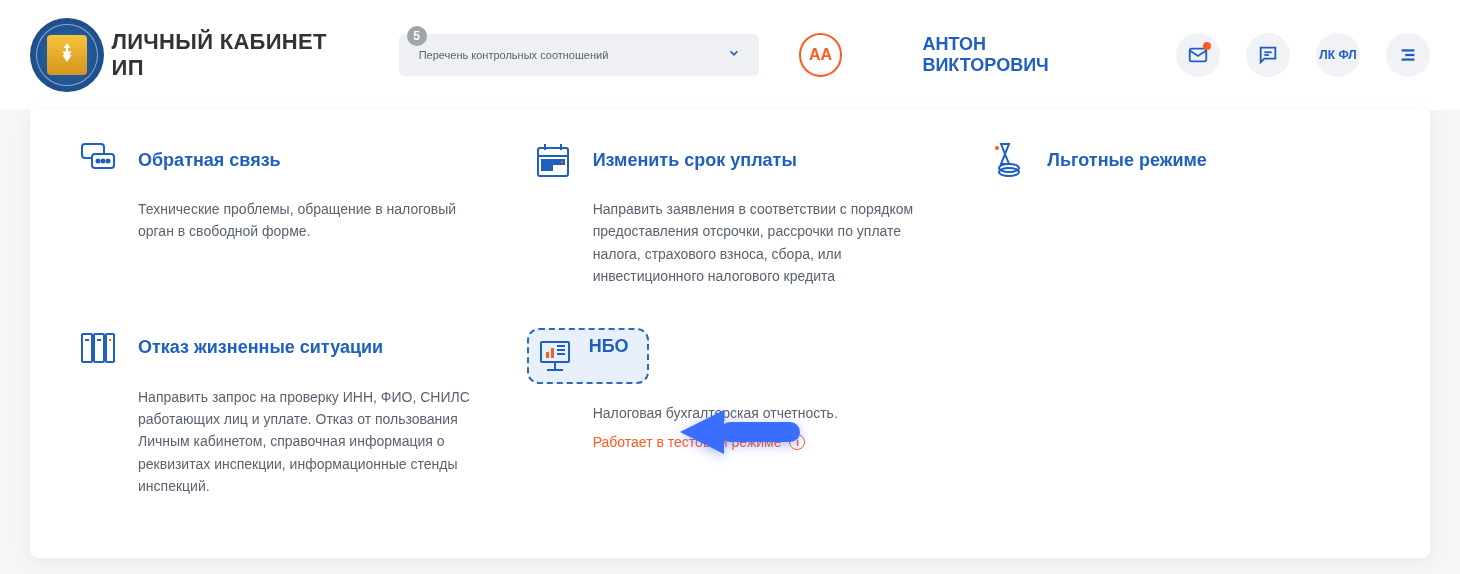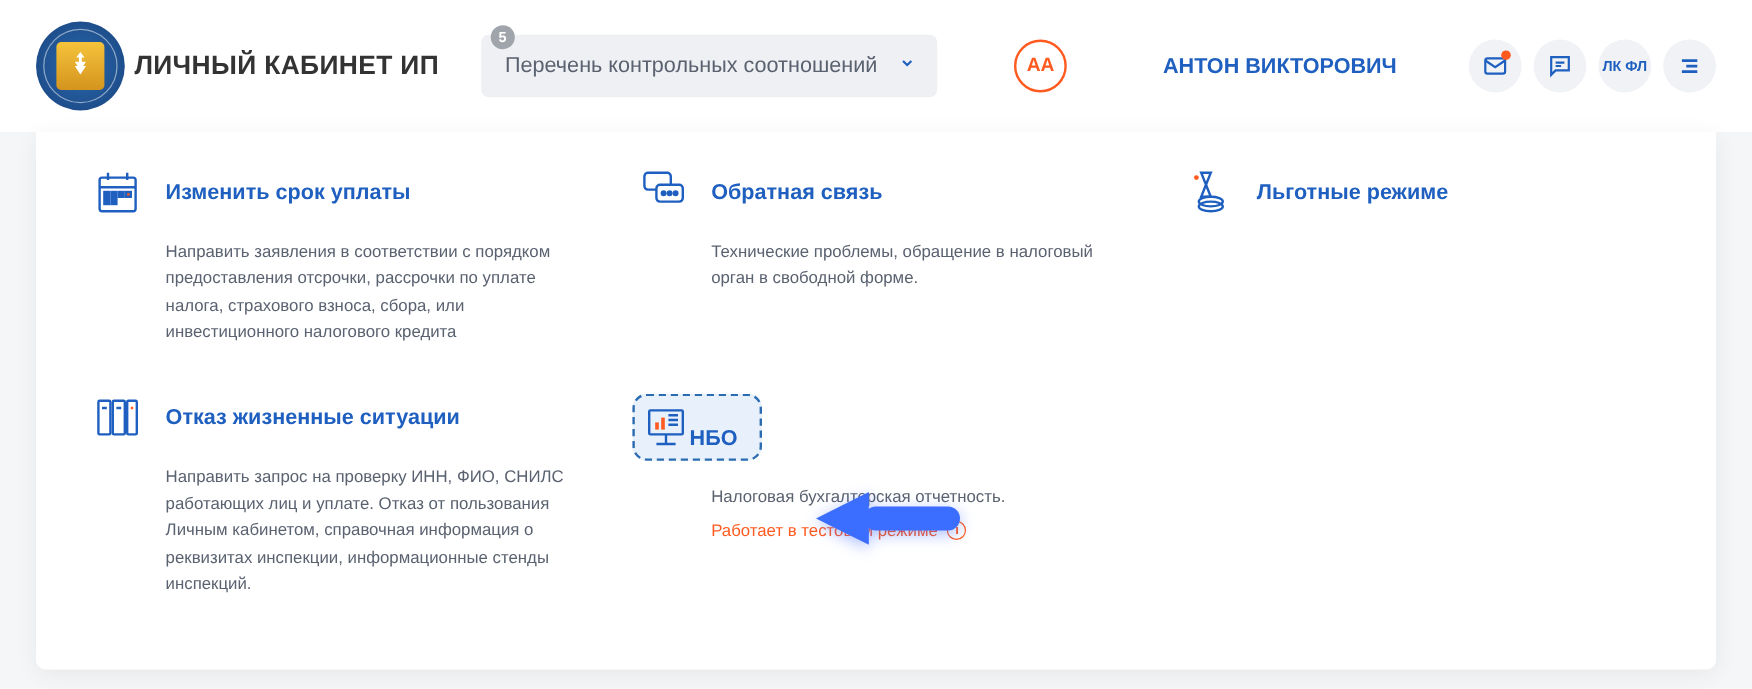--- a/index.html
+++ b/index.html
@@ -8,42 +8,42 @@
 .header { display: flex; align-items: center; padding: 18px 30px; background: #fff; gap: 20px; }
 .logo-block { display: flex; align-items: center; gap: 8px; }
 .emblem { width: 74px; height: 74px; border-radius: 50%; background: radial-gradient(circle,#2b6cb0 0%,#1e4e8c 70%); display:flex;align-items:center;justify-content:center;color:#fff;font-size:10px;position:relative; }
 .emblem::before{content:"";position:absolute;inset:6px;border:1px solid rgba(255,255,255,.5);border-radius:50%;}
 .emblem-inner{width:40px;height:40px;background:linear-gradient(180deg,#f5c33b 0%,#d4941e 100%);border-radius:4px;display:flex;align-items:center;justify-content:center;}
 .emblem-inner svg{width:28px;height:28px;fill:#fff;}
 .app-title { font-size: 22px; font-weight: 600; color: #333; letter-spacing: .3px; }
 
 .dropdown { position: relative; background: #eef0f3; border-radius: 6px; padding: 14px 50px 14px 20px; min-width: 360px; display:flex;align-items:center;gap:10px;margin-left:15px;}
 .dropdown-badge { position:absolute; top:-8px; left:8px; width:20px;height:20px;border-radius:50%;background:#a0a4ab;color:#fff;font-size:12px;display:flex;align-items:center;justify-content:center;font-weight:600;}
-.dropdown-text { color:#5a6270; font-size:18px; line-height:1.3; }
+.dropdown-text { color:#5a6270; font-size:11px; line-height:1.3; }
 .dropdown-chevron { position:absolute; right:18px; top:50%; transform:translateY(-50%); color:#1e5fbf; }
 
 .spacer { flex:1; }
 .aa-btn { width:44px;height:44px;border:2px solid #ff5a1f;border-radius:50%;display:flex;align-items:center;justify-content:center;color:#ff5a1f;font-weight:700;font-size:16px;cursor:pointer;}
 .username { color:#1e5fbf; font-weight:600; font-size:18px; margin-left:60px; margin-right:40px;}
 .icon-btn { width:44px;height:44px;border-radius:50%;background:#f0f2f5;display:flex;align-items:center;justify-content:center;cursor:pointer;position:relative;color:#1e5fbf;}
 .icon-btn.with-dot::after{content:"";position:absolute;top:9px;right:9px;width:8px;height:8px;background:#ff5a1f;border-radius:50%;}
 .icon-btn.text{font-size:12px;font-weight:700;}
-.icons-row { display:flex; gap:10px; align-items:flex-start; }
+.icons-row { display:flex; gap:26px; align-items:flex-start; }
 
 .page { background:#fff; margin:0 30px; border-radius:0 0 8px 8px; padding:30px 48px 60px; box-shadow:0 4px 20px rgba(0,0,0,.06); }
 .grid { display:grid; grid-template-columns: repeat(3, 1fr); gap:40px 60px; }
 .tile { }
 .tile-head { display:flex; align-items:center; gap:20px; margin-bottom:18px; cursor:pointer;}
 .tile-icon { width:40px;height:40px;display:flex;align-items:center;justify-content:center;color:#1e5fbf; flex-shrink:0;}
 .tile-title { color:#1e5fbf; font-size:18px; font-weight:600; }
 .tile-desc { color:#5a6270; font-size:14px; line-height:1.6; margin-left:60px;}
 .tile-warn { color:#ff5a1f; font-size:14px; margin-top:10px; margin-left:60px; display:flex;align-items:center;gap:8px;}
 .tile-warn .info{width:16px;height:16px;border:1.5px solid #ff5a1f;border-radius:50%;display:inline-flex;align-items:center;justify-content:center;font-size:11px;font-weight:700;}
 
-.highlight { background:#e8f0fc; border:2px dashed #2b6cb0; border-radius:12px; padding:6px 18px 6px 6px; display:inline-flex;align-items:flex-end;}
+.highlight { background:#e8f0fc; border:2px dashed #2b6cb0; border-radius:12px; padding:6px 18px 6px 6px; display:inline-flex;align-items:flex-start;gap:14px;}
 
 .arrow-annot { position:absolute; left:680px; top:286px; pointer-events:none;}
 .arrow-annot svg{filter:drop-shadow(0 3px 6px rgba(46,91,255,.4));}
 
 .content-wrap{position:relative;}
 </style>
 </head>
 <body>
 
 <div class="header">
@@ -99,56 +99,56 @@
           <line x1="9" y1="12" x2="19" y2="12"></line>
           <line x1="5" y1="17" x2="19" y2="17"></line>
         </svg>
     </div>
   </div>
 </div>
 
 <div class="content-wrap">
 <div class="page">
   <div class="grid">
+
+    <div class="tile">
+      <div class="tile-head">
+        <div class="tile-icon">
+          <svg width="40" height="40" viewBox="0 0 40 40" fill="none" stroke="currentColor" stroke-width="2">
+                <rect x="4" y="4" width="22" height="14" rx="3"></rect>
+                <rect x="14" y="14" width="22" height="14" rx="3" fill="#fff"></rect>
+                <circle cx="20" cy="21" r="1.5" fill="currentColor"></circle>
+                <circle cx="25" cy="21" r="1.5" fill="currentColor"></circle>
+                <circle cx="30" cy="21" r="1.5" fill="currentColor"></circle>
+              </svg>
+        </div>
+        <div class="tile-title">Обратная связь</div>
+      </div>
+      <div class="tile-desc">Технические проблемы, обращение в налоговый орган в свободной форме.</div>
+    </div>
 
     <div class="tile">
       <div class="tile-head">
         <div class="tile-icon">
           <svg width="40" height="40" viewBox="0 0 40 40" fill="none" stroke="currentColor" stroke-width="2">
                 <rect x="5" y="8" width="30" height="28" rx="2"></rect>
                 <line x1="5" y1="16" x2="35" y2="16"></line>
                 <line x1="12" y1="4" x2="12" y2="10"></line>
                 <line x1="28" y1="4" x2="28" y2="10"></line>
                 <rect x="9" y="20" width="4" height="4" fill="currentColor"></rect>
                 <rect x="15" y="20" width="4" height="4" fill="currentColor"></rect>
                 <rect x="21" y="20" width="4" height="4" fill="currentColor"></rect>
                 <rect x="27" y="20" width="4" height="4" fill="#ff5a1f"></rect>
                 <rect x="9" y="26" width="4" height="4" fill="currentColor"></rect>
                 <rect x="15" y="26" width="4" height="4" fill="currentColor"></rect>
               </svg>
         </div>
         <div class="tile-title">Изменить срок уплаты</div>
       </div>
       <div class="tile-desc">Направить заявления в соответствии с порядком предоставления отсрочки, рассрочки по уплате налога, страхового взноса, сбора, или инвестиционного налогового кредита</div>
-    </div>
-
-    <div class="tile">
-      <div class="tile-head">
-        <div class="tile-icon">
-          <svg width="40" height="40" viewBox="0 0 40 40" fill="none" stroke="currentColor" stroke-width="2">
-                <rect x="4" y="4" width="22" height="14" rx="3"></rect>
-                <rect x="14" y="14" width="22" height="14" rx="3" fill="#fff"></rect>
-                <circle cx="20" cy="21" r="1.5" fill="currentColor"></circle>
-                <circle cx="25" cy="21" r="1.5" fill="currentColor"></circle>
-                <circle cx="30" cy="21" r="1.5" fill="currentColor"></circle>
-              </svg>
-        </div>
-        <div class="tile-title">Обратная связь</div>
-      </div>
-      <div class="tile-desc">Технические проблемы, обращение в налоговый орган в свободной форме.</div>
     </div>
 
     <div class="tile">
       <div class="tile-head">
         <div class="tile-icon">
           <svg width="40" height="40" viewBox="0 0 40 40" fill="none" stroke="currentColor" stroke-width="2">
                 <path d="M14 4h8l-4 10 4 10h-8l4-10-4-10z"></path>
                 <ellipse cx="22" cy="28" rx="10" ry="4" fill="none"></ellipse>
                 <ellipse cx="22" cy="32" rx="10" ry="4" fill="none"></ellipse>
                 <circle cx="10" cy="8" r="2" fill="#ff5a1f" stroke="none"></circle>

